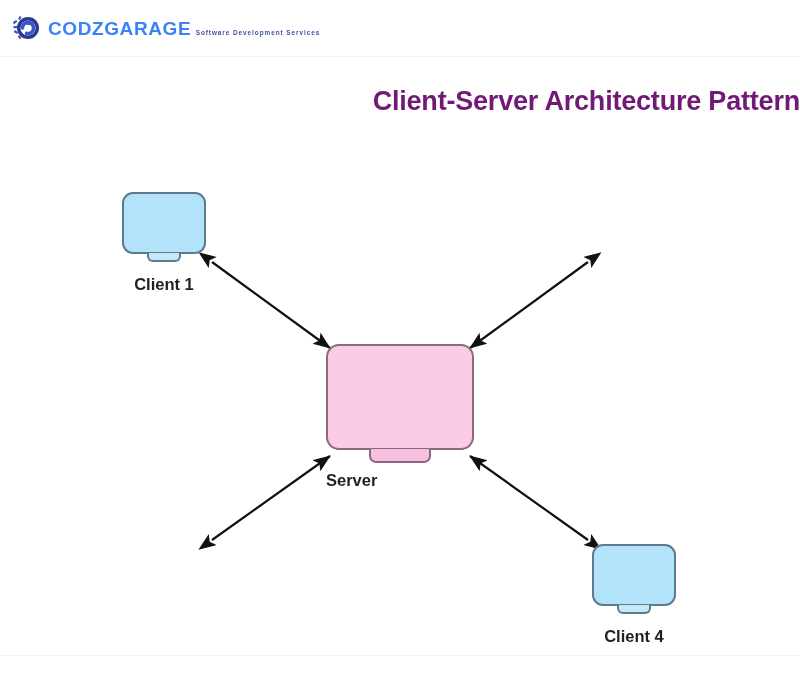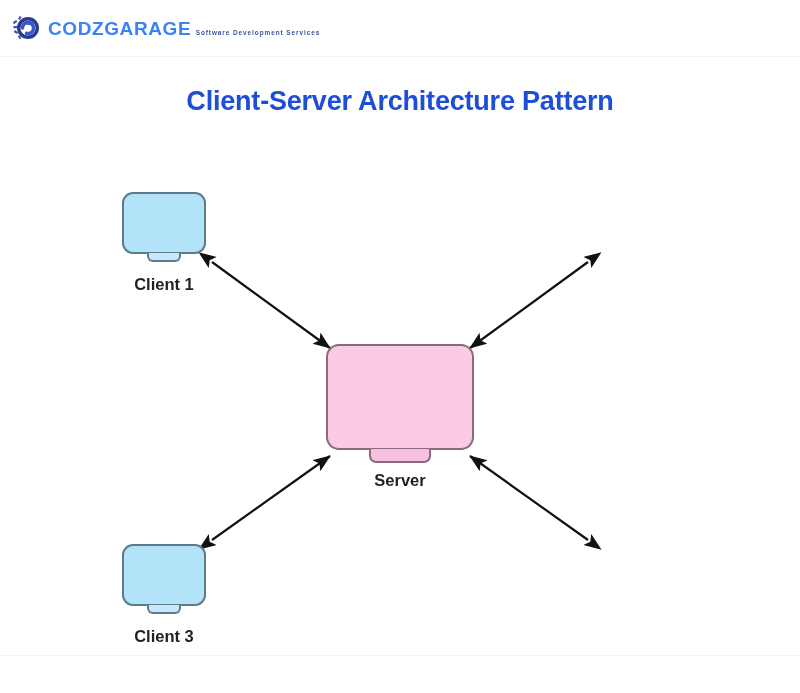--- a/index.html
+++ b/index.html
@@ -53,25 +53,25 @@
     color: #3f4fa0;
     white-space: nowrap;
     margin-top: 2px;
   }
 
   
   .page-title {
     position: absolute;
     left: 0; top: 86px;
     width: 800px;
-    text-align: center;
+    text-align: right;
     font-size: 27px;
     font-weight: bold;
     letter-spacing: -0.2px;
-    color: #1d4ed8;
+    color: #701a75;
   }
 
   
   .diagram {
     position: absolute;
     left: 0; top: 4px;
     width: 772px;
     height: 693px;
   }
   .arrows {
@@ -125,21 +125,21 @@
   }
   .node.server .stand {
     width: 62px;
     height: 14px;
     border-color: #8a6a80;
     background: #f7c0e0;
     border-radius: 0 0 7px 7px;
   }
   .node.server .label {
     margin-top: 8px;
-    text-align: center;
+    text-align: left;
     font-size: 16.5px;
     font-weight: bold;
     color: #231f20;
     white-space: nowrap;
   }
 
   
   #client-1 { left: 122px; top: 188px; }
   #client-2 { left: 592px; top: 188px; }
   #client-3 { left: 122px; top: 540px; }
@@ -204,26 +204,26 @@
     </g>
   </svg>
 
   <div class="node client" id="client-1">
     <div class="screen"></div>
     <div class="stand"></div>
     <div class="label">Client 1</div>
   </div>
 
 
-  <div class="node client" id="client-3">
+
+  <div class="node client" id="client-4">
     <div class="screen"></div>
     <div class="stand"></div>
-    <div class="label">Client 3</div>
-  </div>
-
+    <div class="label">Client 4</div>
+  </div>
 
   <div class="node server" id="server">
     <div class="screen"></div>
     <div class="stand"></div>
     <div class="label">Server</div>
   </div>
 </div>
 
 <div class="footer-rule"></div>
 

